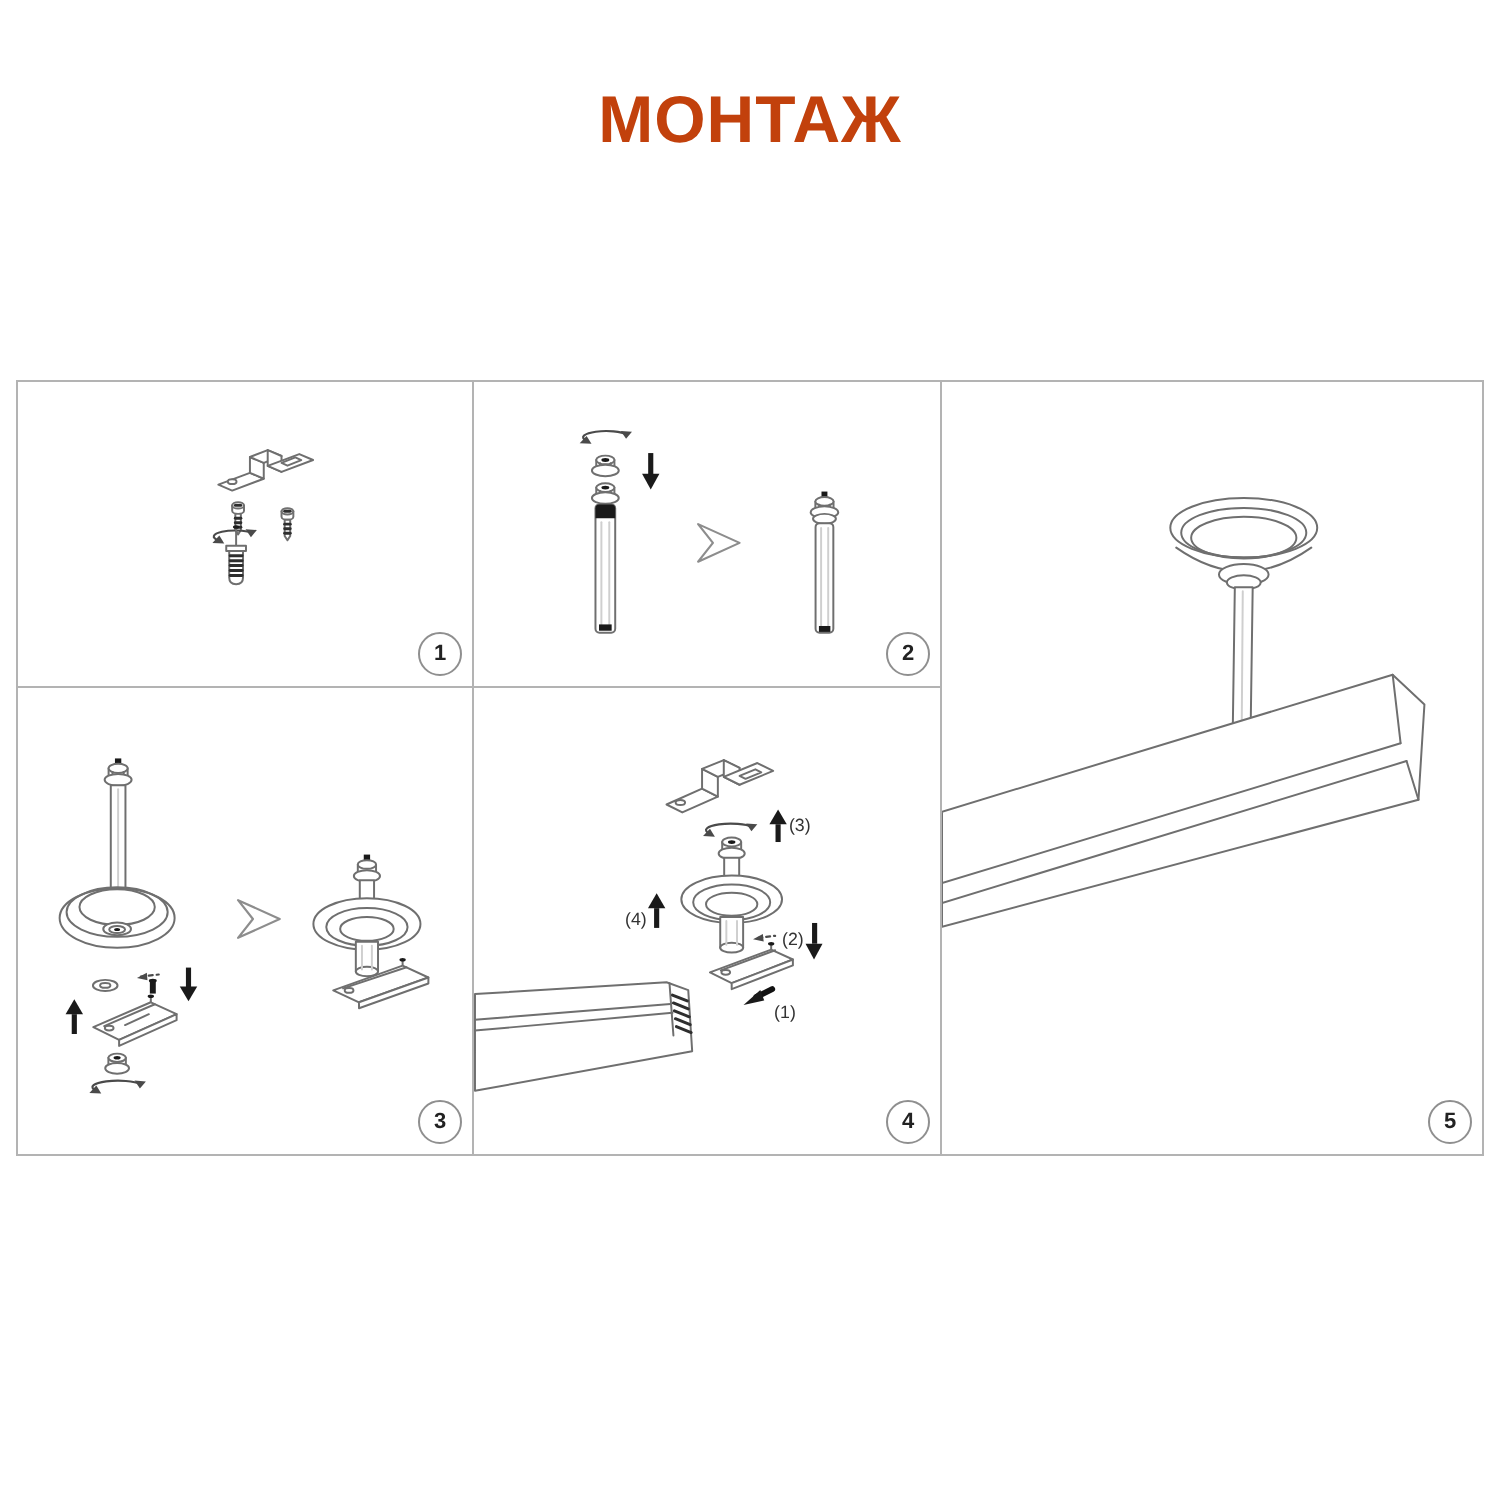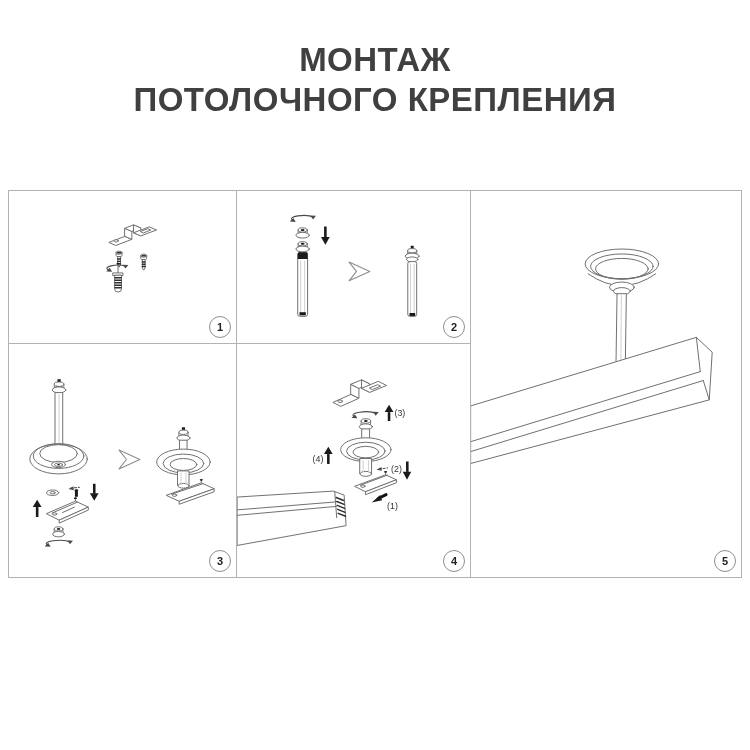--- a/index.html
+++ b/index.html
@@ -1,19 +1,19 @@
 <!DOCTYPE html>
 <html><head>
 <meta charset="utf-8">
 <style>
   html,body{margin:0;padding:0;background:#fff;}
   body{width:750px;height:750px;position:relative;font-family:"Liberation Sans",sans-serif;overflow:hidden;}
   .title{
     position:absolute;left:0;top:40px;width:750px;text-align:center;
-    font-weight:bold;font-size:33px;line-height:1.2;letter-spacing:.5px;color:#404040;
+    font-weight:bold;font-size:33px;line-height:1.2;letter-spacing:.5px;color:#c2410c;
   }
   .grid{position:absolute;left:8px;top:190px;width:734px;height:388px;}
   .panel{position:absolute;background:#fff;border:1px solid #b3b3b3;box-sizing:border-box;}
   .panel svg{position:absolute;left:0;top:0;width:100%;height:100%;}
   #p1{left:0;top:0;width:229px;height:154px;}
   #p2{left:228px;top:0;width:235px;height:154px;}
   #p3{left:0;top:153px;width:229px;height:235px;}
   #p4{left:228px;top:153px;width:235px;height:235px;}
   #p5{left:462px;top:0;width:272px;height:388px;}
   .badge{
@@ -30,21 +30,20 @@
   .chev{fill:#fff;stroke:#8d8d8d;stroke-width:1.1;}
   .rot{fill:none;stroke:#4a4a4a;stroke-width:1.1;}
   .rothead{fill:#4a4a4a;stroke:none;}
   .lbl{font-family:"Liberation Sans",sans-serif;font-size:9px;fill:#333;}
 </style>
 </head>
 <body>
 
 <div class="title">
   <div>МОНТАЖ</div>
-  <div>ПОТОЛОЧНОГО КРЕПЛЕНИЯ</div>
 </div>
 
 <div class="grid">
 
   <div class="panel" id="p1">
     <svg viewBox="0 0 229 154">
       <g>
         <path class="ln" d="M101,52 L117,46 L124,49 L108,55 Z"></path>
         <path class="ln" d="M117,46 L124,49 L124,41 L117,38 Z"></path>
         <path class="ln" d="M117,38 L124,41 L133,37.5 L126,34.5 Z"></path>

